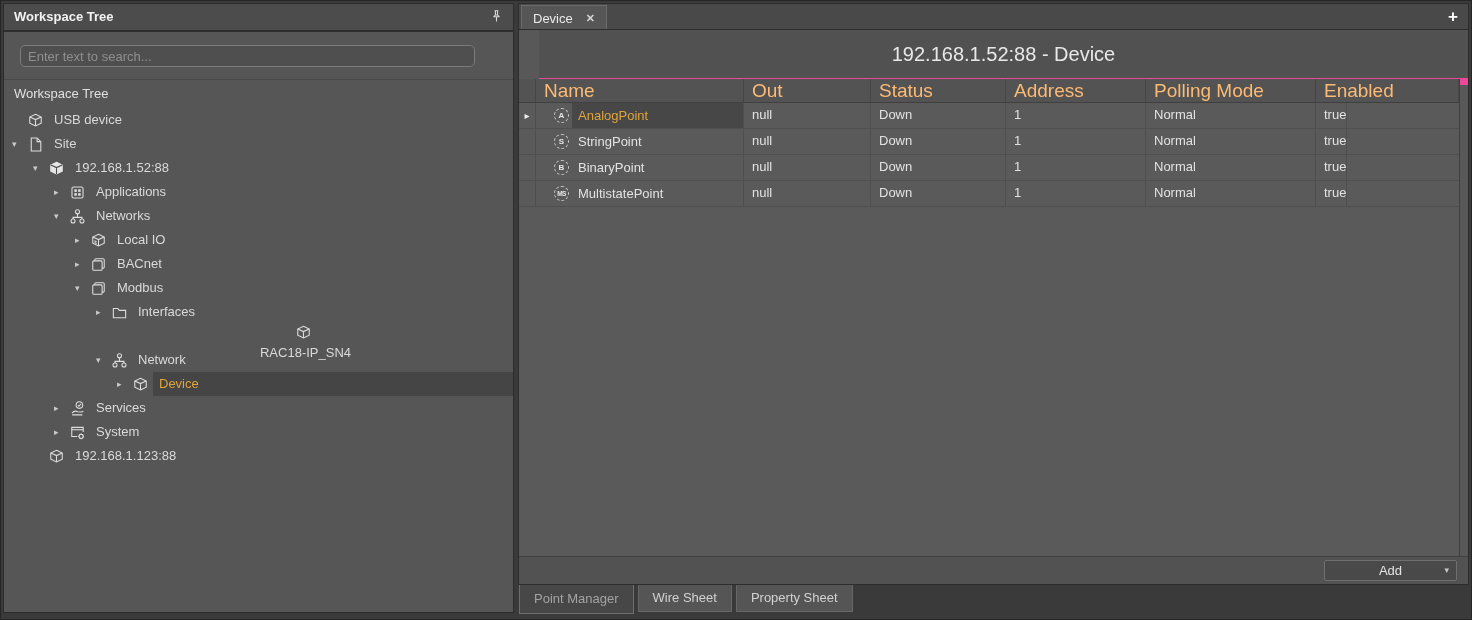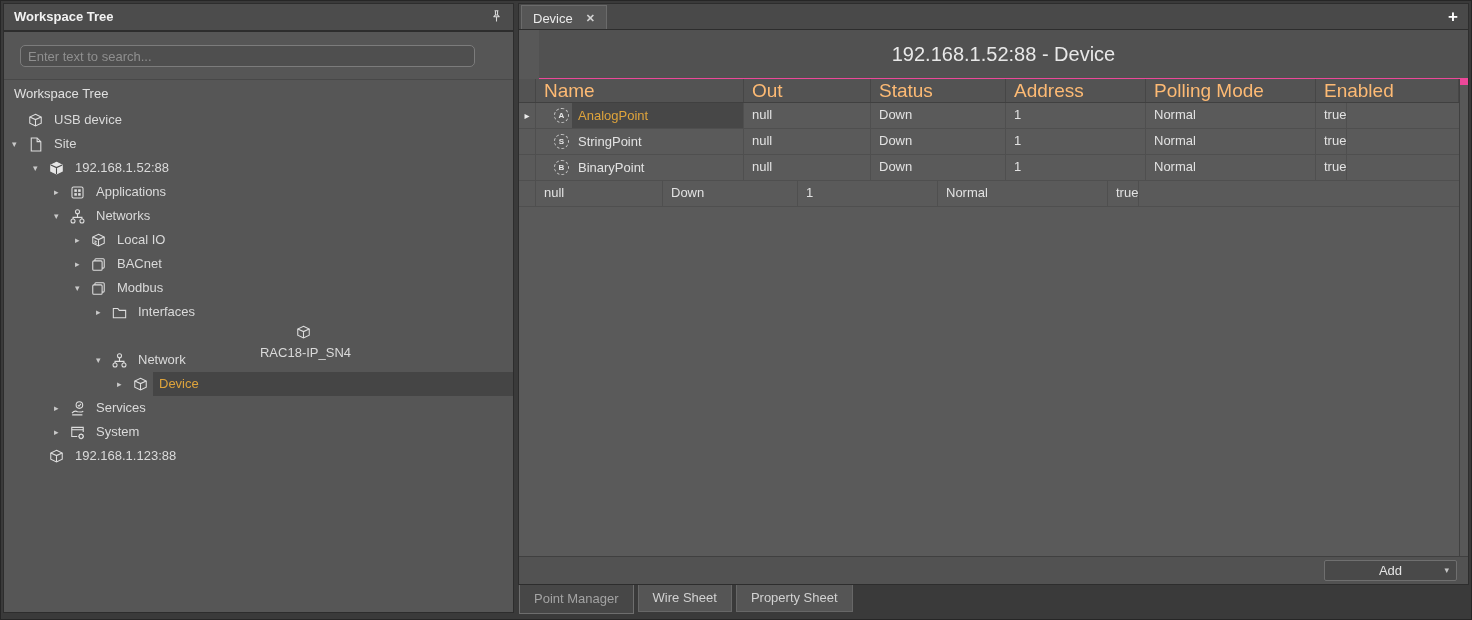--- a/index.html
+++ b/index.html
@@ -306,20 +306,24 @@
               <span class="namelabel">BinaryPoint</span>
             </div>
             <div class="cell" style="width: 127px;">null</div>
             <div class="cell" style="width: 135px;">Down</div>
             <div class="cell" style="width: 140px;">1</div>
             <div class="cell" style="width: 170px;">Normal</div>
             <div class="cell flexc">true</div>
           </div>
           <div class="trow">
             <div class="cell gutter" style="width: 17px;"></div>
+            <div class="cell namecell" style="width: 208px;">
+              <span class="pt-icon ms">MS</span>
+              <span class="namelabel">MultistatePoint</span>
+            </div>
             <div class="cell" style="width: 127px;">null</div>
             <div class="cell" style="width: 135px;">Down</div>
             <div class="cell" style="width: 140px;">1</div>
             <div class="cell" style="width: 170px;">Normal</div>
             <div class="cell flexc">true</div>
           </div>
         </div>
     </div>
     <div class="footer">
       <div class="add-btn">

